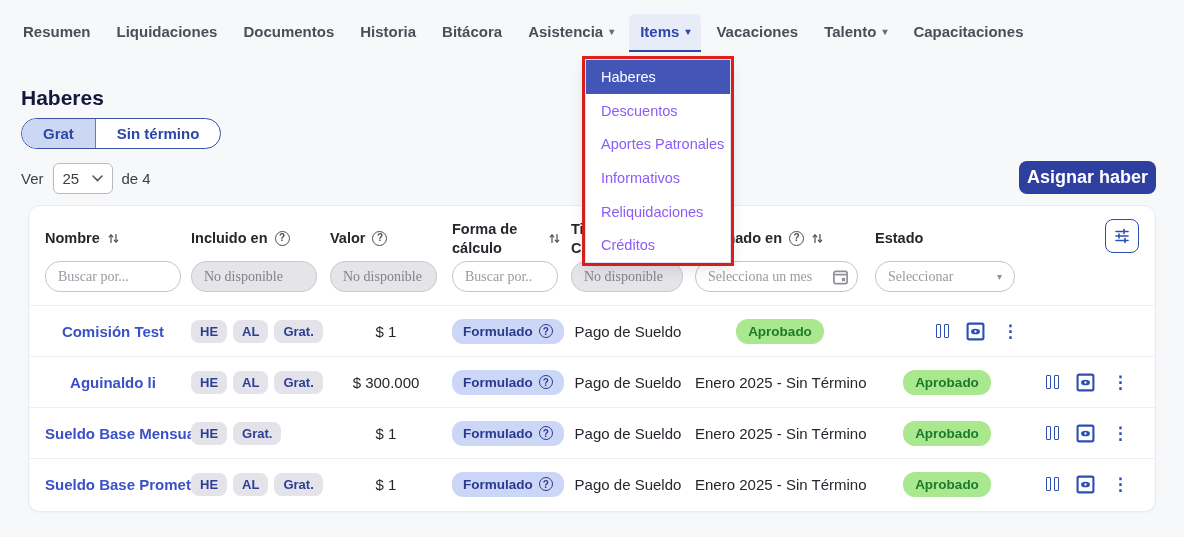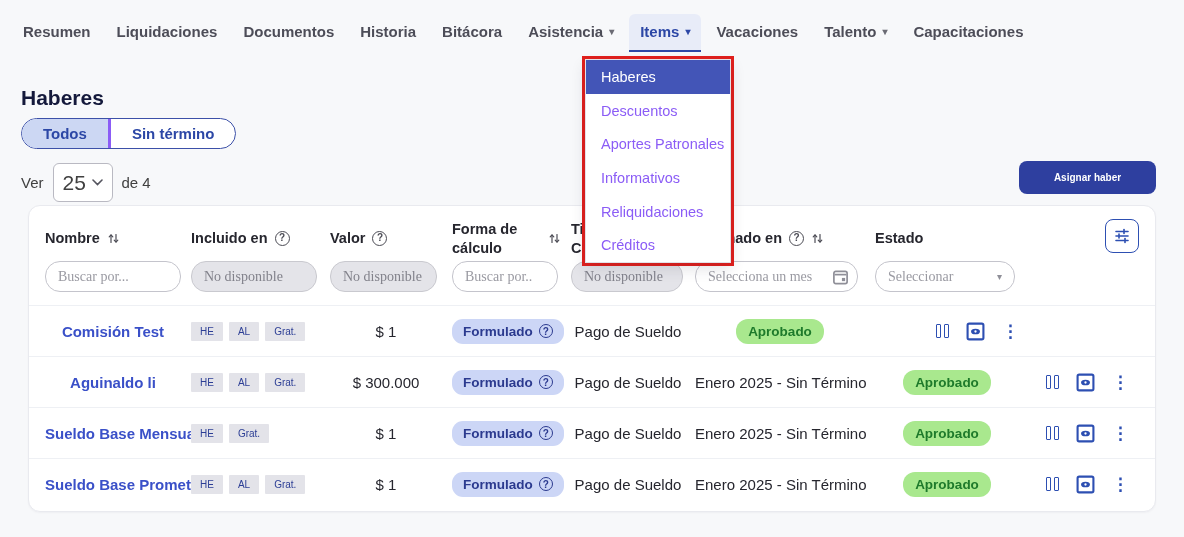--- a/index.html
+++ b/index.html
@@ -41,38 +41,38 @@
     position: absolute; top: 118px; left: 21px;
     display: inline-flex; height: 31px;
     border: 1px solid #3c50a8; border-radius: 17px;
     overflow: hidden; background: #fff;
   }
   .toggle-opt {
     display: flex; align-items: center; padding: 0 21px;
     font-size: 15px; font-weight: 700; color: #2c47a6; cursor: pointer;
   }
   .toggle-opt.active { background: #ccd7f3; }
-  .toggle-opt + .toggle-opt { border-left: 3px solid #8b5cf6; }
+  .toggle-opt + .toggle-opt { border-left: 1px solid #8b5cf6; }
 
   .pager {
     position: absolute; top: 163px; left: 21px;
     display: flex; align-items: center; gap: 9px;
     font-size: 15px; color: #404040;
   }
   .select-box {
     display: flex; align-items: center; justify-content: space-between;
-    width: 60px; height: 39px; padding: 0 9px;
+    width: 60px; height: 31px; padding: 0 9px;
     background: #fff; border: 1px solid #b9b9c2; border-radius: 6px;
-    font-size: 21px; cursor: pointer;
+    font-size: 15px; cursor: pointer;
   }
   .assign-btn {
     position: absolute; top: 161px; left: 1019px;
     width: 137px; height: 33px;
     background: #2e3f9f; color: #fff;
-    font-family: inherit; font-size: 10px; font-weight: 700;
+    font-family: inherit; font-size: 18px; font-weight: 700;
     border: none; border-radius: 8px; cursor: pointer;
   }
 
   
   .card {
     position: absolute; top: 205px; left: 28px;
     width: 1128px; height: 307px;
     background: #fff; border: 1px solid #e9eaef; border-radius: 12px;
     box-shadow: 0 1px 2px rgba(30,35,60,.04);
     z-index: 1;
@@ -124,22 +124,22 @@
     cursor: pointer; color: #9a9aa2;
   }
   .fake-select .caret { font-size: 10px; color: #8f8f98; }
 
   .trow { height: 51px; border-top: 1px solid #eef0f4; font-size: 15px; color: #26262e; text-align: center; }
   .trow .cell { padding-right: 10px; white-space: nowrap; overflow: hidden; }
   .name-link { color: #3a50c8; font-weight: 600; cursor: pointer; text-decoration: none; }
   .chips { display: flex; gap: 6px; }
   .chip {
     background: #e3e3e9; color: #2c3e95;
-    font-size: 10px; font-weight: 400;
-    padding: 4px 9px; border-radius: 1px;
+    font-size: 13px; font-weight: 700;
+    padding: 4px 9px; border-radius: 8px;
   }
   .calc-badge {
     display: inline-flex; align-items: center; gap: 6px;
     background: #ccd6f6; color: #2b3a8f;
     font-size: 13.5px; font-weight: 700;
     padding: 5px 11px; border-radius: 11px; cursor: pointer;
   }
   .calc-badge .help-ic { border-color: #2b3a8f; color: #2b3a8f; width: 14px; height: 14px; flex-basis: 14px; }
   .status-badge {
     display: inline-block; background: #a9e88e; color: #1e7a2b;
@@ -205,21 +205,21 @@
       <span class="caret">▾</span>
     </div>
   <div class="nav-item">
       <span>Capacitaciones</span>
     </div>
 </nav>
 
 <h1 class="page-title">Haberes</h1>
 
 <div class="toggle-group">
-  <div class="toggle-opt active">Todos</div>
+  <div class="toggle-opt active">Grat</div>
   <div class="toggle-opt">Sin término</div>
 </div>
 
 <div class="pager">
   <span>Ver</span>
   <div class="select-box">
     <span>25</span>
     <svg width="11" height="7" viewBox="0 0 11 7">
         <polyline points="1,1 5.5,5.5 10,1" fill="none" stroke="#55555f" stroke-width="1.6" stroke-linecap="round"></polyline>
       </svg>

